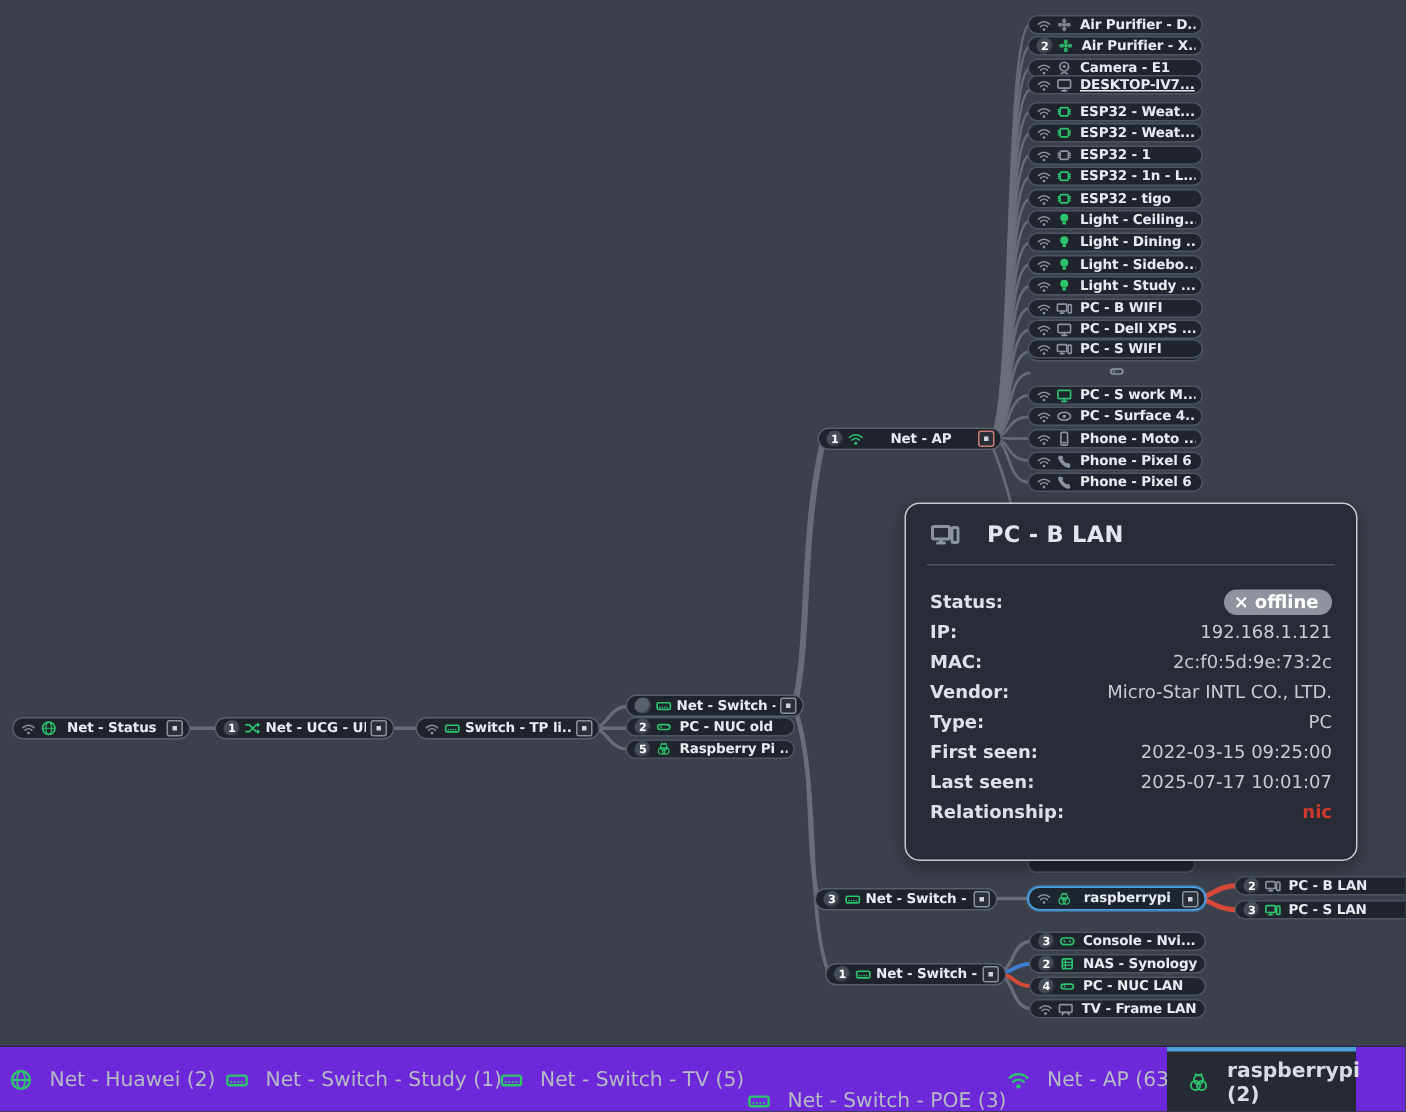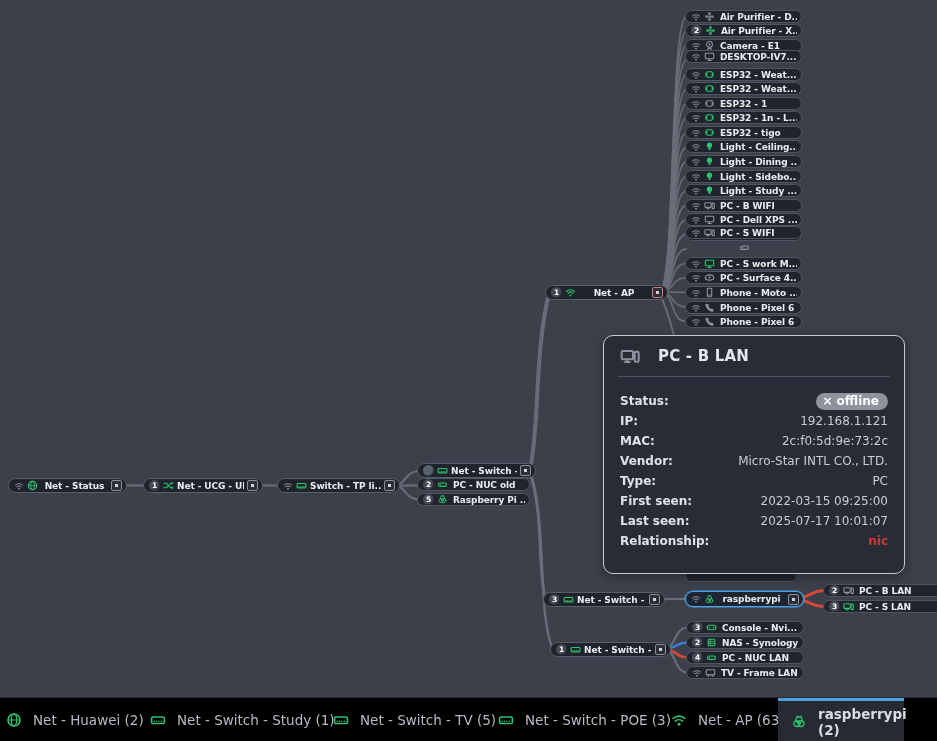--- a/index.html
+++ b/index.html
@@ -35,21 +35,21 @@
   .panel-divider{height:1px;background:#4d5462;margin:4px 14px 8px 14px;}
   .panel-rows{padding:6px 16px 0 16px;}
   .prow{display:flex;justify-content:space-between;align-items:center;height:20px;font-size:12px;}
   .prow .pl{font-weight:700;color:#dde1e8;}
   .prow .pv{color:#c7ccd5;}
   .prow .pv.red{color:#cf3a2c;font-weight:700;}
   .status-badge{background:#8e939d;color:#ffffff;font-weight:700;border-radius:10px;
                 padding:1px 9px 2px 7px;font-size:12px;display:inline-flex;align-items:center;gap:4px;}
   
   #tabbar{position:absolute;left:0;top:697px;width:937px;height:44px;z-index:6;
-          background:#000000;border-top:1px solid #272b33;box-sizing:border-box;}
+          background:#6d28d9;border-top:1px solid #272b33;box-sizing:border-box;}
   .tab{position:absolute;top:0;height:44px;display:flex;align-items:center;gap:11px;
        color:#b5bbc5;font-size:13.5px;cursor:default;}
   .tab.active{background:#252a33;border-top:3px solid #4ba0dc;box-sizing:border-box;
               color:#d9dde3;font-weight:700;padding-left:13px;}
 </style>
 </head>
 <body>
 
 <div id="app">
   <svg id="edges" width="937" height="741">
@@ -341,21 +341,21 @@
         </span>
         <span class="nicon">
           <svg viewBox="0 0 12 12" width="11" height="11">
             <circle cx="6" cy="4.8" r="3.2" fill="none" stroke="#8d939e" stroke-width="1.2" stroke-linecap="round" stroke-linejoin="round"></circle>
             <circle cx="6" cy="4.8" r="1.1" fill="#8d939e"></circle>
             <path d="M3.8 10C5 9 7 9 8.2 10" fill="none" stroke="#8d939e" stroke-width="1.2" stroke-linecap="round" stroke-linejoin="round"></path>
           </svg>
         </span>
         <span class="lbl">Camera - E1</span>
       </div>
-      <div class="pill list" style="left: 685px; top: 50px; width: 117px; height: 13px;">
+      <div class="pill list" style="left: 685px; top: 50px; width: 117px; height: 13px; text-decoration: underline;">
         <span class="nicon">
           <svg viewBox="0 0 12 12" width="10" height="10">
             <path d="M1.6 4.9A6.2 6.2 0 0 1 10.4 4.9" fill="none" stroke="#8d939e" stroke-width="1.2" stroke-linecap="round" stroke-linejoin="round"></path>
             <path d="M3.3 6.9A3.9 3.9 0 0 1 8.7 6.9" fill="none" stroke="#8d939e" stroke-width="1.2" stroke-linecap="round" stroke-linejoin="round"></path>
             <circle cx="6" cy="9.2" r="1.1" fill="#8d939e"></circle>
           </svg>
         </span>
         <span class="nicon">
           <svg viewBox="0 0 12 12" width="11" height="11">
             <rect x="1.4" y="2.4" width="9.2" height="6" rx=".8" fill="none" stroke="#8d939e" stroke-width="1.2" stroke-linecap="round" stroke-linejoin="round"></rect>
@@ -724,21 +724,21 @@
       </div>
       <div class="tab" style="left: 333px;">
         <span class="nicon">
           <svg viewBox="0 0 12 12" width="16" height="16">
             <rect x="1.2" y="3.8" width="9.6" height="4.8" rx="1" fill="none" stroke="#2dc46e" stroke-width="1.2" stroke-linecap="round" stroke-linejoin="round"></rect>
             <path d="M3.1 7h.01M4.9 7h.01M6.7 7h.01M8.5 7h.01" stroke="#2dc46e" stroke-width="1.1" stroke-linecap="round"></path>
           </svg>
         </span>
         <span>Net - Switch - TV (5)</span>
       </div>
-      <div class="tab" style="left: 498px;">
+      <div class="tab" style="left: 498px; align-items: flex-end;">
         <span class="nicon">
           <svg viewBox="0 0 12 12" width="16" height="16">
             <rect x="1.2" y="3.8" width="9.6" height="4.8" rx="1" fill="none" stroke="#2dc46e" stroke-width="1.2" stroke-linecap="round" stroke-linejoin="round"></rect>
             <path d="M3.1 7h.01M4.9 7h.01M6.7 7h.01M8.5 7h.01" stroke="#2dc46e" stroke-width="1.1" stroke-linecap="round"></path>
           </svg>
         </span>
         <span>Net - Switch - POE (3)</span>
       </div>
       <div class="tab" style="left: 671px;">
         <span class="nicon">

